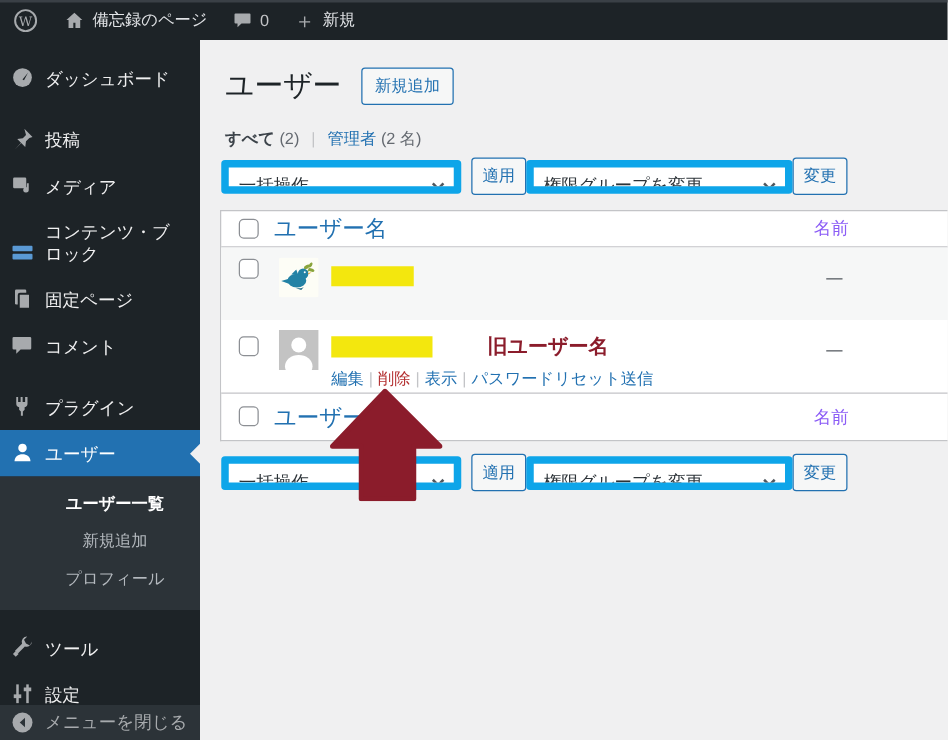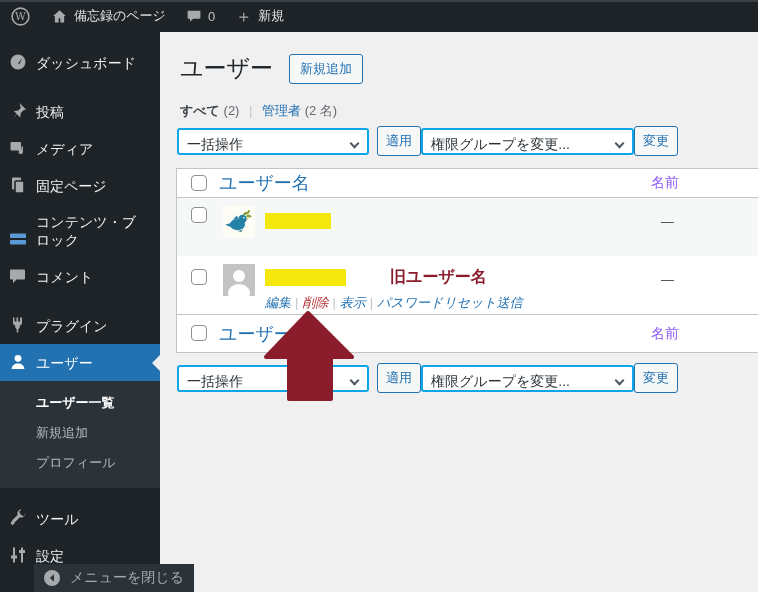--- a/index.html
+++ b/index.html
@@ -31,48 +31,48 @@
   .menu-item .mi-icon { width:20px; height:20px; margin-right:8px; flex:0 0 20px; margin-top:-1px; }
   .menu-item .mi-icon svg { width:20px; height:20px; fill:#a7aaad; }
   .menu-sep { height:12px; }
   .menu-item.active { background:#2271b1; color:#fff; }
   .menu-item.active .mi-icon svg { fill:#fff; }
   .menu-item.active::after {
     content:""; position:absolute; right:0; top:50%; margin-top:-8px;
     border:8px solid transparent; border-right-color:#f0f0f1;
   }
   .submenu { background:#2c3338; padding:7px 0 10px 0; font-size:13px; }
-  .submenu-item { padding:6px 12px 6px 36px; color:#b4b9be; cursor:pointer; }
+  .submenu-item { padding:6px 12px 6px 36px; color:#b4b9be; cursor:pointer;text-align:center; }
   .submenu-item.current { color:#fff; font-weight:bold; }
   .collapse-row {
     position:absolute; bottom:0; left:0; width:160px; height:28px;
-    background:#2c3338; display:flex; align-items:center; padding-left:8px; color:#a7aaad; cursor:pointer;margin-left:34px;
+    background:#2c3338; display:flex; align-items:center; padding-left:8px; color:#a7aaad; cursor:pointer;
   }
   .collapse-row .mi-icon { width:20px; height:20px; margin-right:8px; }
   
   .main { position:absolute; top:32px; left:160px; width:598px; height:560px; background:#f0f0f1; }
   .title-row { position:absolute; top:21px; left:20px; display:flex; align-items:center; gap:16px; }
   .page-title { font-size:23px; font-weight:400; color:#1d2327; }
   .btn {
     display:inline-flex; align-items:center; justify-content:center;
     height:30px; padding:0 10px; background:#f6f7f7; border:1px solid #2271b1;
     border-radius:3px; color:#2271b1; font-size:13px; cursor:pointer; white-space:nowrap;
   }
   .filters { position:absolute; top:70px; left:20px; font-size:13px; }
   .filters .bold { font-weight:bold; color:#3c434a; }
   .filters .count { color:#646970; }
   .filters .sep { color:#c3c4c7; margin:0 6px; }
   .filters a { color:#2271b1; text-decoration:none; cursor:pointer; }
   .tablenav { position:absolute; left:17px; display:flex; align-items:center; }
   .tablenav.top { top:94px; }
   .tablenav.bottom { top:331px; }
   .select {
-    position:relative; height:27px; background:#fff; border:2px solid #0ea5e9;
+    position:relative; height:27px; background:#fff; border:6px solid #0ea5e9;
     border-radius:3px; line-height:28px; padding:0 26px 0 8px; font-size:14px;
-    color:#2c3338; cursor:pointer; white-space:nowrap; overflow:hidden;
+    color:#2c3338; cursor:pointer; white-space:nowrap; overflow:hidden;text-decoration:underline;
   }
   .select .caret {
     position:absolute; right:9px; top:10px; width:7px; height:7px;
     border-right:2px solid #50575e; border-bottom:2px solid #50575e;
     transform:rotate(45deg);
   }
   .sel-action { width:192px; }
   .sel-role { width:213px; margin-left:0; }
   .btn-apply { margin-left:8px; width:44px; }
   .btn-change { margin-left:0; width:44px; }
@@ -100,21 +100,21 @@
   .col-name-val { position:absolute; left:484px; top:16px; color:#3c434a; }
   .avatar { position:absolute; left:46px; top:8px; width:32px; height:32px; overflow:hidden; }
   .avatar svg { display:block; }
   .redaction { display:inline-block; background:#f3e70e; vertical-align:middle; }
   .r1-red { position:absolute; left:88px; top:15px; width:66px; height:16px; }
   .r2-red { width:81px; height:17px; }
   .row2-stack { position:absolute; left:88px; top:11px; }
   .row2-line1 { display:flex; align-items:center; }
   .annotation { margin-left:44px; color:#8b1c2b; font-weight:bold; font-size:16px; }
   .row-actions { margin-top:6px; font-size:13px; white-space:nowrap; }
-  .row-actions a { text-decoration:none; cursor:pointer; color:#2271b1;font-style:italic; }
+  .row-actions a { text-decoration:none; cursor:pointer; color:#2271b1; }
   .row-actions a.delete { color:#b32d2e; }
   .row-actions .sep { color:#c3c4c7; margin:0 4px; }
   
   .red-arrow { position:absolute; left:264px; top:311px; z-index:40; pointer-events:none; }
 </style>
 </head>
 <body>
 
 <div class="topline"></div>
 <div class="admin-bar">
@@ -170,37 +170,37 @@
   </div>
   <div class="menu-item">
     <span class="mi-icon">
       <svg viewBox="0 0 20 20">
           <rect x="2.5" y="4" width="10.5" height="8.5" rx="1"></rect>
           <path d="M15 8.5v5.3a2.2 2.2 0 1 1-1.6-2.1l.1-3.2z"></path>
         </svg>
     </span>
     <span>メディア</span>
   </div>
+  <div class="menu-item" style="min-height:48px">
+    <span class="mi-icon">
+      <svg viewBox="0 0 20 20">
+          <rect x="2" y="4.5" width="16" height="4.5" rx="0.8" fill="#5a99d4"></rect>
+          <rect x="2" y="11" width="16" height="4.5" rx="0.8" fill="#5a99d4"></rect>
+        </svg>
+    </span>
+    <span style="width:104px">コンテンツ・ブロック</span>
+  </div>
   <div class="menu-item">
     <span class="mi-icon">
       <svg viewBox="0 0 20 20">
           <rect x="4" y="2.5" width="9" height="12" rx="1"></rect>
           <rect x="7" y="6" width="9" height="12" rx="1" stroke="#1d2327" stroke-width="1.6"></rect>
         </svg>
     </span>
     <span>固定ページ</span>
-  </div>
-  <div class="menu-item" style="min-height:48px">
-    <span class="mi-icon">
-      <svg viewBox="0 0 20 20">
-          <rect x="2" y="4.5" width="16" height="4.5" rx="0.8" fill="#5a99d4"></rect>
-          <rect x="2" y="11" width="16" height="4.5" rx="0.8" fill="#5a99d4"></rect>
-        </svg>
-    </span>
-    <span style="width:104px">コンテンツ・ブロック</span>
   </div>
   <div class="menu-item">
     <span class="mi-icon">
       <svg viewBox="0 0 20 20">
           <path d="M3 3.5h13a1 1 0 0 1 1 1v8a1 1 0 0 1-1 1h-7.5L5 17v-3.5H3a1 1 0 0 1-1-1v-8a1 1 0 0 1 1-1z"></path>
         </svg>
     </span>
     <span>コメント</span>
   </div>
   <div class="menu-sep"></div>

